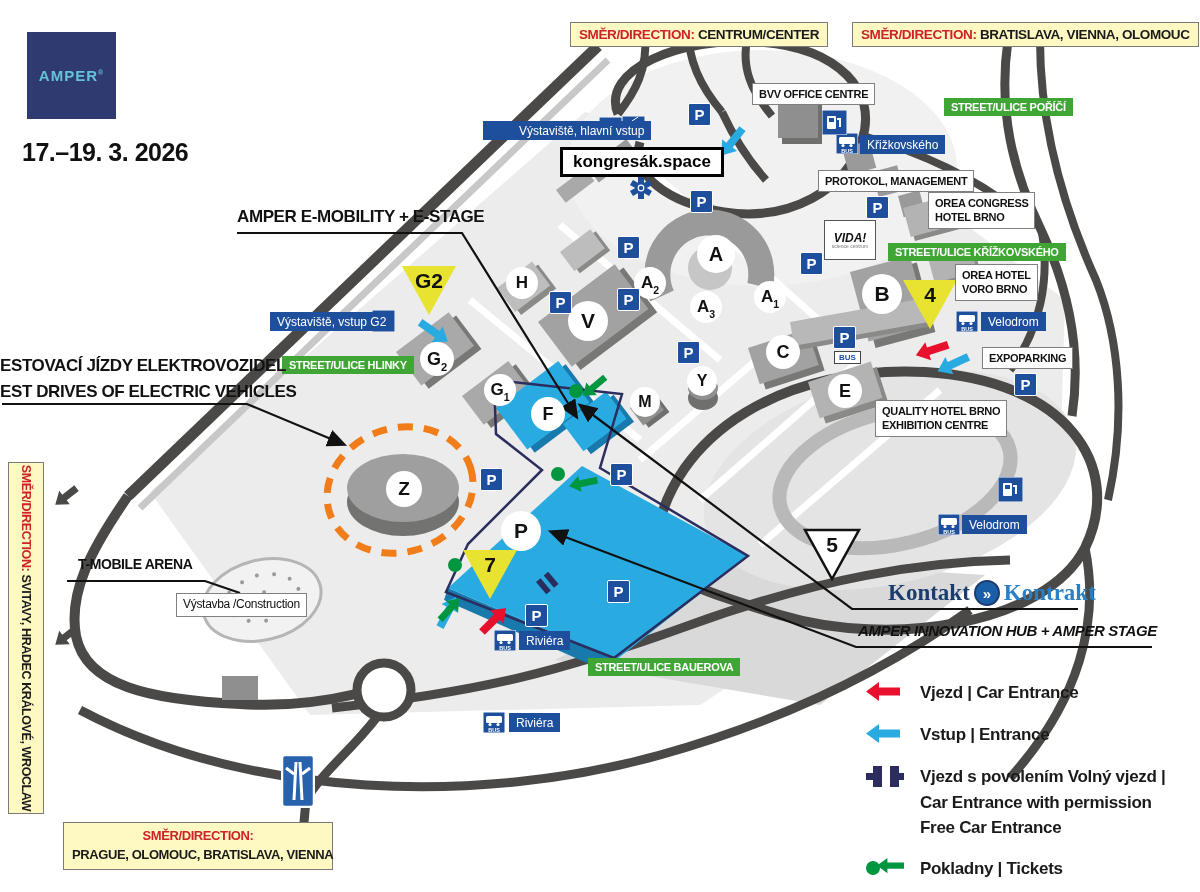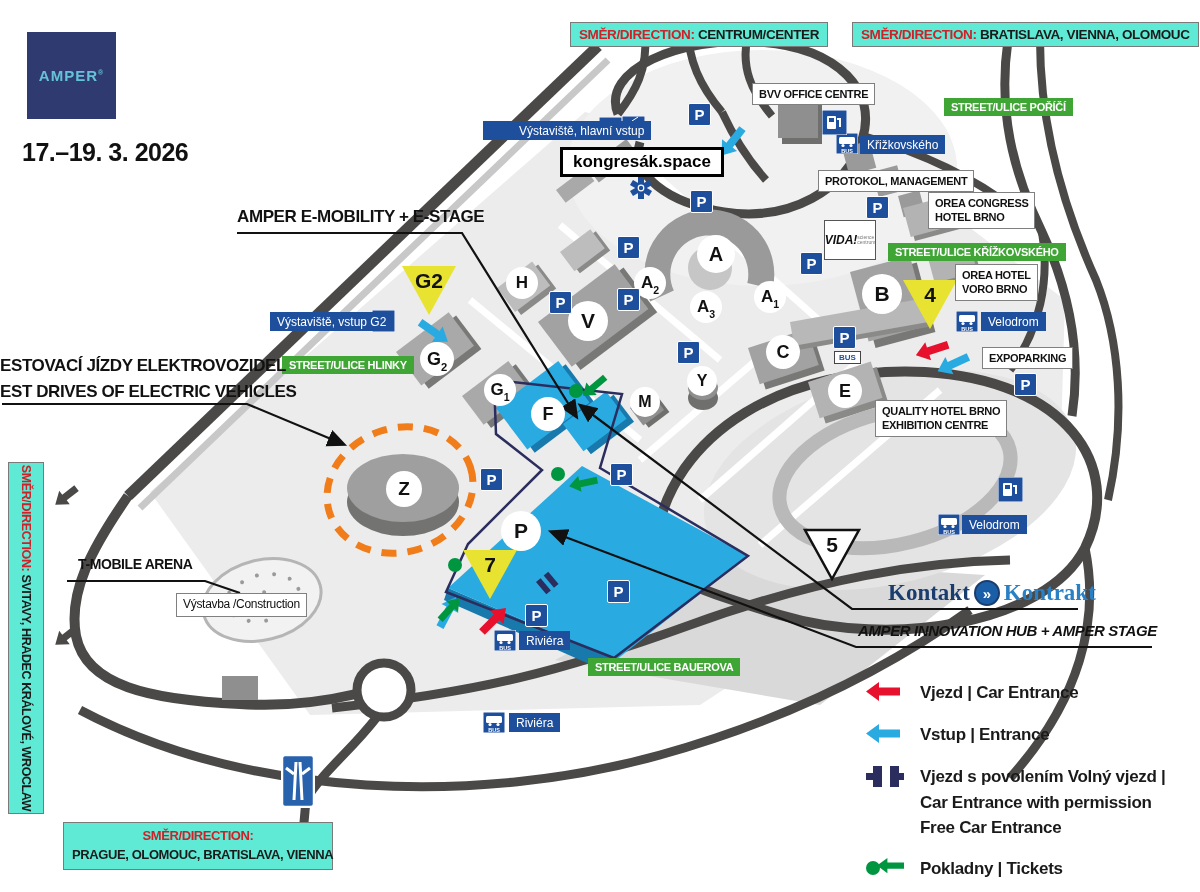--- a/index.html
+++ b/index.html
@@ -6,21 +6,21 @@
   #stage{position:relative;width:1200px;height:892px;background:#fff;overflow:hidden;
          font-family:"Liberation Sans","DejaVu Sans",sans-serif;}
   #stage *{box-sizing:border-box;}
   .abs{position:absolute;}
   
   .logo{left:27px;top:32px;width:89px;height:87px;background:#2e3a70;display:flex;align-items:center;justify-content:center;}
   .logo span{color:#66c2d6;font-weight:bold;font-size:15px;letter-spacing:1px;}
   .logo sup{color:#66c2d6;font-size:7px;}
   .dates{left:22px;top:138px;font-size:25px;font-weight:bold;color:#111;letter-spacing:-0.5px;}
   
-  .dir-sign{background:#5eead4;border:1.5px solid #7a7a7a;padding:4px 8px;font-size:13.5px;font-weight:bold;
+  .dir-sign{background:#fef9c3;border:1.5px solid #7a7a7a;padding:4px 8px;font-size:13.5px;font-weight:bold;
             letter-spacing:-0.4px;white-space:nowrap;z-index:40;}
   .dir-sign .red{color:#cc2229;}
   .dir-sign .blk{color:#1a1a1a;}
   .dir-left{left:8px;top:462px;width:36px;height:352px;padding:6px 2px;display:flex;justify-content:center;}
   .dir-left .rot{transform:rotate(90deg);transform-origin:center;white-space:nowrap;font-size:12.5px;
                  position:absolute;top:50%;left:50%;translate:-50% -50%;rotate:90deg;transform:none;}
   .dir-bottom{left:63px;top:822px;width:270px;text-align:center;font-size:13px;line-height:1.45;}
   
   .street-label{background:#3fa535;color:#fff;font-size:11px;font-weight:bold;padding:3px 7px;
                 letter-spacing:-0.3px;white-space:nowrap;z-index:30;}
@@ -40,21 +40,21 @@
            padding:1px 4px;z-index:24;}
   .ticon{z-index:26;}
   .tri{z-index:25;}
   .marrow{z-index:27;}
   .legend-row{display:flex;align-items:flex-start;gap:16px;}
   .legend-text{font-size:17px;font-weight:bold;color:#1a1a1a;letter-spacing:-0.3px;line-height:1.5;}
   .kontakt{z-index:34;display:flex;align-items:center;gap:4px;font-family:"Liberation Serif","DejaVu Serif",serif;}
   .kontakt .k1{color:#1b3d6e;font-weight:bold;font-size:23px;}
   .kontakt .k2{color:#2980c4;font-weight:bold;font-size:23px;}
   .vida{left:824px;top:220px;width:52px;height:40px;background:#fff;border:1px solid #555;z-index:28;
-        display:flex;flex-direction:row;align-items:center;justify-content:center;line-height:1;}
+        display:flex;flex-direction:column;align-items:center;justify-content:center;line-height:1;}
   .vida b{font-size:12px;font-style:italic;color:#111;}
   .vida i{font-size:5px;color:#777;font-style:normal;}
   svg text{font-family:"Liberation Sans","DejaVu Sans",sans-serif;}
 </style>
 </head>
 <body>
 
 <div id="stage">
 
   <svg class="abs" width="1200" height="892" viewBox="0 0 1200 892" style="left:0;top:0;">

